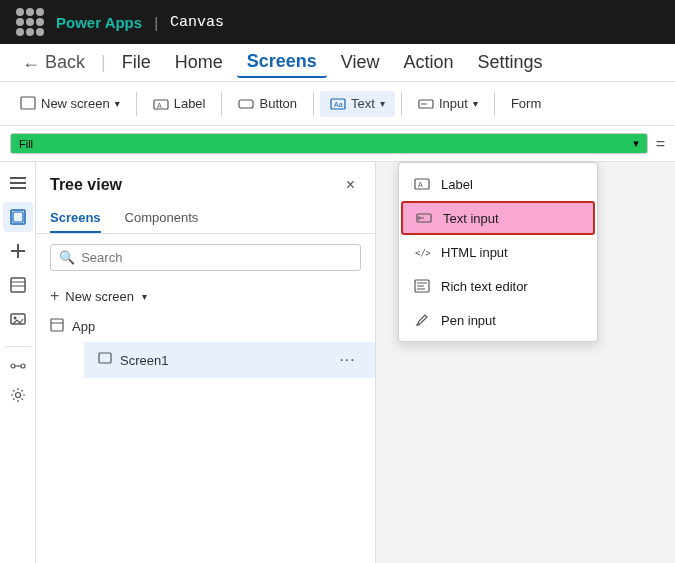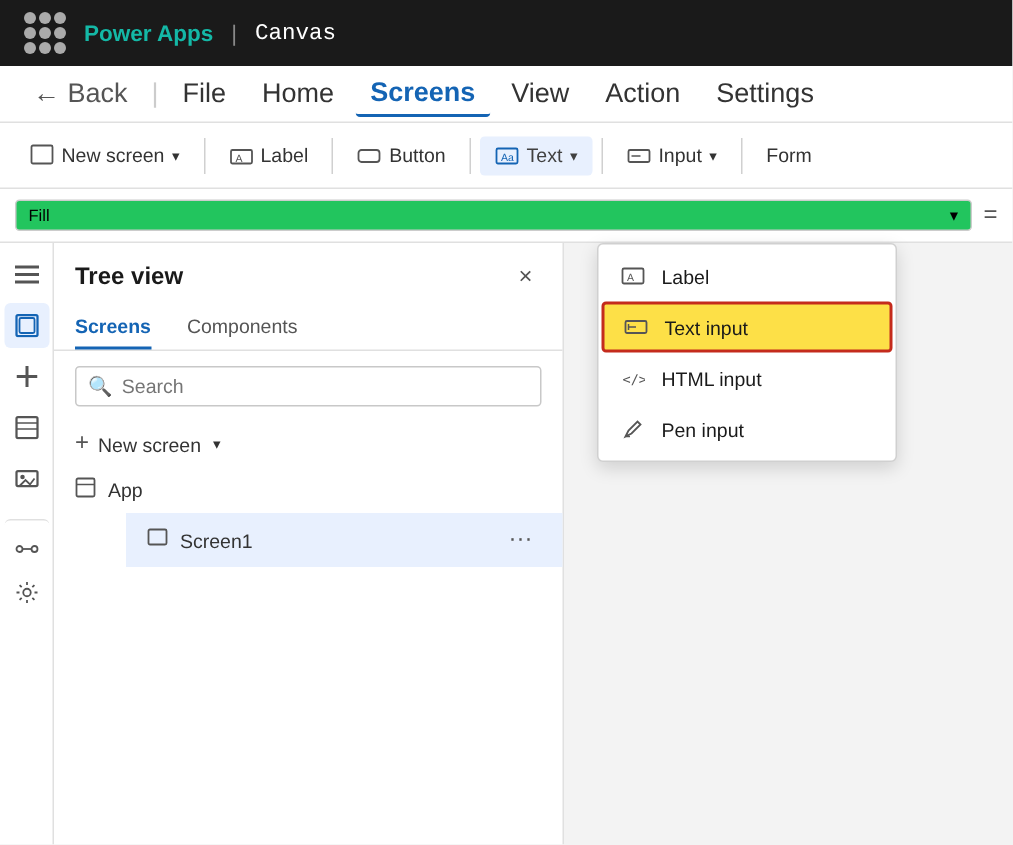--- a/index.html
+++ b/index.html
@@ -284,21 +284,21 @@
       display: flex;
       align-items: center;
       gap: 10px;
       padding: 8px 14px;
       font-size: 13px;
       color: #1a1a1a;
       cursor: pointer;
     }
     .dropdown-item.highlighted {
       border: 2px solid #c42b1c;
-      background: #fde047;
+      background: #f9a8d4;
       margin: 0 2px;
       border-radius: 3px;
       padding: 6px 12px;
     }
     .dropdown-icon {
       width: 18px;
       height: 18px;
       display: flex;
       align-items: center;
       justify-content: center;
@@ -511,20 +511,31 @@
       <span class="dropdown-icon">
         <svg width="16" height="16" viewBox="0 0 16 16">
             <text x="1" y="12" font-size="9" fill="#555" font-family="monospace">&lt;/&gt;</text>
           </svg>
       </span>
       <span>HTML input</span>
     </div>
     <div class="dropdown-item">
       <span class="dropdown-icon">
         <svg width="16" height="16" viewBox="0 0 16 16">
+            <rect x="1" y="2" width="14" height="12" rx="1" fill="none" stroke="#555" stroke-width="1.2"></rect>
+            <line x1="3" y1="5" x2="13" y2="5" stroke="#555" stroke-width="1"></line>
+            <line x1="3" y1="8" x2="10" y2="8" stroke="#555" stroke-width="1"></line>
+            <line x1="3" y1="11" x2="11" y2="11" stroke="#555" stroke-width="1"></line>
+          </svg>
+      </span>
+      <span>Rich text editor</span>
+    </div>
+    <div class="dropdown-item">
+      <span class="dropdown-icon">
+        <svg width="16" height="16" viewBox="0 0 16 16">
             <path d="M3 13 L5 9 L11 3 L13 5 L7 11 Z" fill="none" stroke="#555" stroke-width="1.2"></path>
             <line x1="3" y1="13" x2="6" y2="13" stroke="#555" stroke-width="1"></line>
           </svg>
       </span>
       <span>Pen input</span>
     </div>
   </div>
 
 </div>
 

